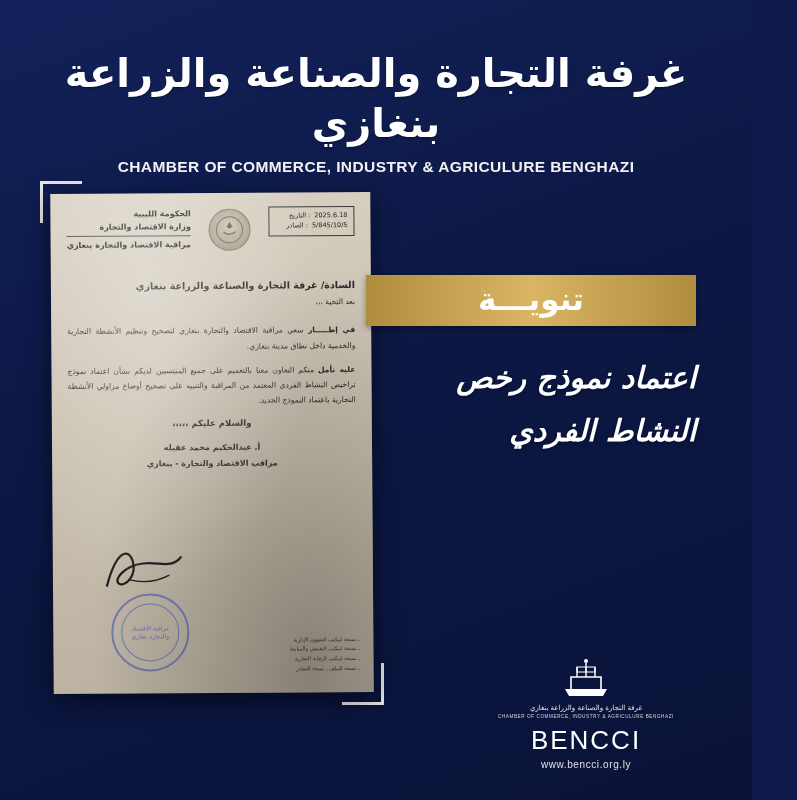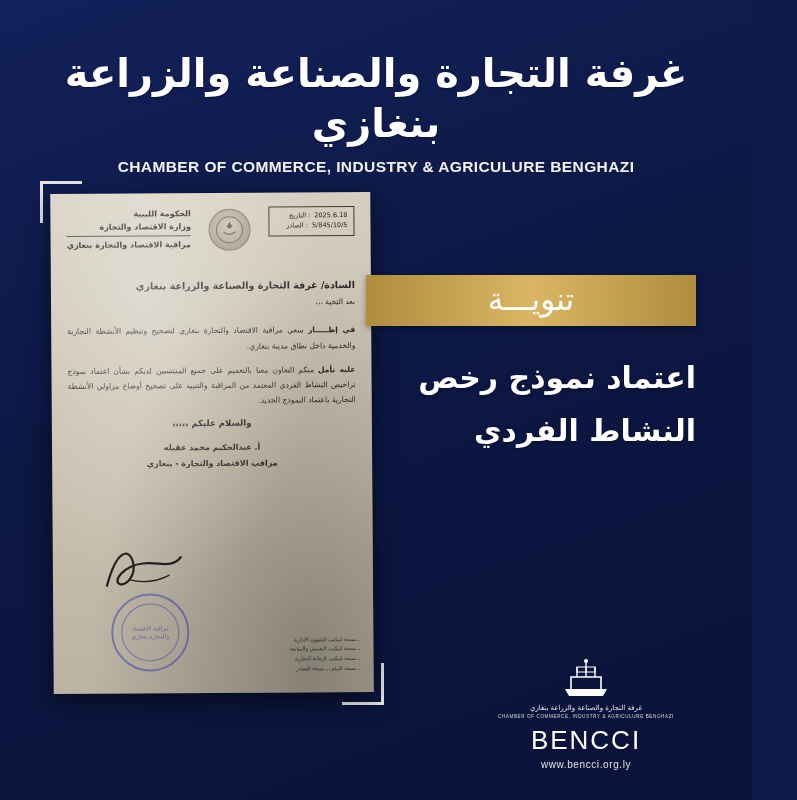--- a/index.html
+++ b/index.html
@@ -185,35 +185,36 @@
     text-align:right;
     direction:rtl;
   }
   .notice-badge{
     display:block;
     width:100%;
     background: linear-gradient(90deg, #b08d3e 0%, #d9b564 50%, #b08d3e 100%);
     color:#ffffff;
     font-family:"DejaVu Sans", sans-serif;
     font-size:31px;
-    font-weight:400;
+    font-weight:700;
     letter-spacing:4px;
     padding:6px 14px 9px;
     text-align:center;
     box-shadow: 0 2px 6px rgba(0,0,0,0.35);
   }
   .notice-title{
     margin-top:26px;
     color:#ffffff;
     font-family:"DejaVu Sans", sans-serif;
     font-size:30px;
     font-weight:700;
     line-height:1.75;
     letter-spacing:0.5px;
     text-shadow:0 1px 3px rgba(0,0,0,0.35);
+    font-style:italic;
   }
 
   
   .footer{
     position:absolute;
     right: 0; left: 420px;
     bottom: 30px;
     text-align:center;
     color:#ffffff;
   }

